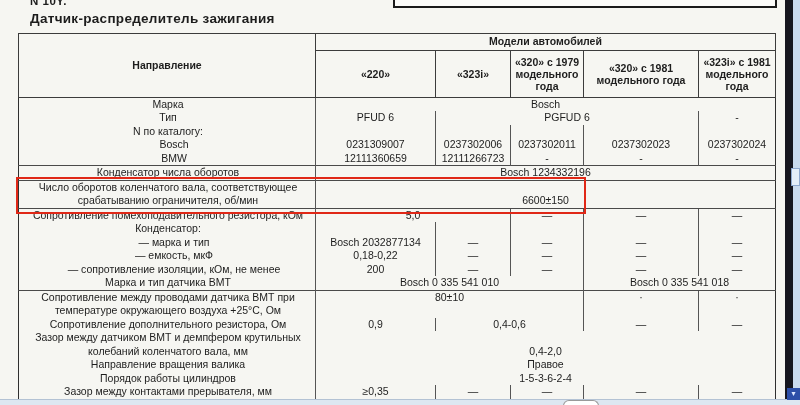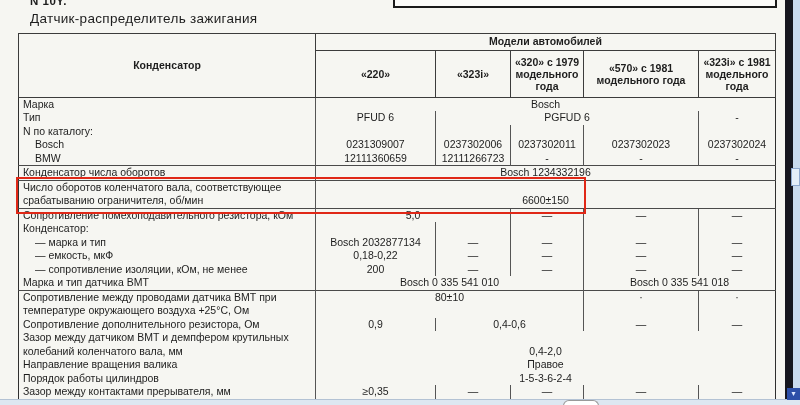--- a/index.html
+++ b/index.html
@@ -9,41 +9,41 @@
     background:#f6f6f2;
     font-family:"Liberation Sans", sans-serif;
     color:#1d1d1d;
   }
   .ref-label {
     position:absolute; left:30px; top:-5px;
     font-weight:bold; font-size:11.5px; letter-spacing:.5px;
   }
   .page-title {
     position:absolute; left:30px; top:11px;
-    font-weight:normal; font-size:13.5px; letter-spacing:.3px;text-align:right;
+    font-weight:bold; font-size:13.5px; letter-spacing:.3px;text-align:right;
   }
   .topright-box {
     position:absolute; left:393px; top:-8px; width:384px; height:16px;
     background:#fcfcfa; border:2px solid #1b1b1b;
   }
   table.spec {
     position:absolute; left:18px; top:33px;
     width:757px; border-collapse:collapse; table-layout:fixed;
     font-size:10.5px; line-height:13.5px;
     border:1.5px solid #2f2f2f;
   }
   table.spec th {
     border:1px solid #3c3c3c; font-weight:bold; text-align:center;
     font-size:10.5px; padding:1px 2px; vertical-align:middle;margin-top:44px;
   }
   th.grp { height:15px; }
   tr.model-row th { height:47px; line-height:12px; }
   th.ph { font-size:11px; }
   td.lbl {
-    text-align:left; padding:0 2px 0 4px; vertical-align:top;
+    text-align:center; padding:0 2px 0 4px; vertical-align:top;
     font-weight:500;
   }
   td.lbl.ind { padding-left:16px; }
   td.val {
     border-left:1px solid #555; text-align:center; vertical-align:bottom;
     padding:0 2px; font-weight:500;
   }
   tr.vtop td.val { vertical-align:top; }
   tr.rule-top td { border-top:1px solid #4a4a4a; }
   .red-box {
@@ -82,28 +82,28 @@
   <colgroup>
     <col style="width:297px">
       <col style="width:120px">
       <col style="width:75px">
     <col style="width:73px">
       <col style="width:115px">
       <col style="width:77px">
   </colgroup>
   <thead>
     <tr>
-      <th rowspan="2" class="ph">Конденсатор</th>
+      <th rowspan="2" class="ph">Направление</th>
       <th colspan="5" class="grp">Модели автомобилей</th>
     </tr>
     <tr class="model-row">
       <th>«220»</th>
       <th>«323i»</th>
       <th>«320» с 1979 модельного года</th>
-      <th>«570» с 1981 модельного года</th>
+      <th>«320» с 1981 модельного года</th>
       <th>«323i» с 1981 модельного года</th>
     </tr>
   </thead>
   <tbody>
       <tr>
         <td class="lbl">Марка</td>
         <td class="val" colspan="5">Bosch</td>
       </tr>
       <tr>
         <td class="lbl">Тип</td>

